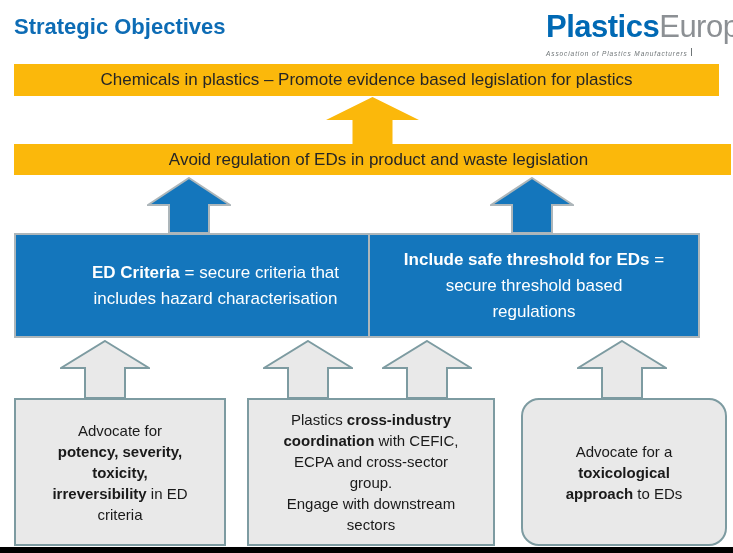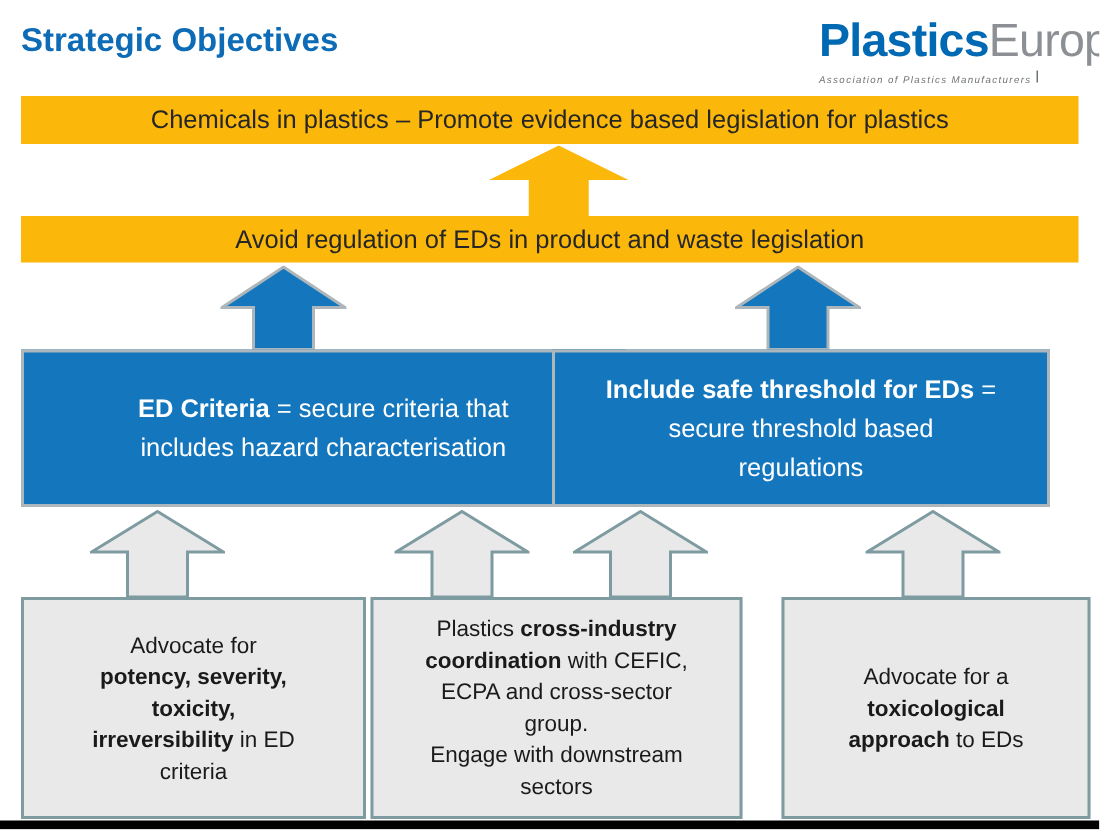--- a/index.html
+++ b/index.html
@@ -21,21 +21,21 @@
     margin-top:1px;white-space:nowrap;display:inline-block;
   }
   .logo-tick{display:inline-block;width:1px;height:8px;background:#6f7577;margin-left:3px;vertical-align:middle;}
   
   .banner{
     position:absolute;left:14px;width:705px;background:var(--gold);
     display:flex;align-items:center;justify-content:center;
     font-size:17px;color:var(--text-dark);text-align:center;
   }
   .banner-top{top:64px;height:32px;}
-  .banner-second{top:144px;height:31px;}
+  .banner-second{top:144px;height:31px;padding-left:12px;}
   
   .arrow{position:absolute;}
   .gold-arrow{fill:var(--gold);stroke:none;}
   .blue-arrow{fill:var(--blue);stroke:var(--blue-arrow-border);stroke-width:2;}
   .gray-arrow{fill:var(--gray-fill);stroke:var(--gray-border);stroke-width:2;}
   
   .blue-box{
     position:absolute;top:233px;height:105px;background:var(--blue);
     border:2px solid var(--blue-arrow-border);box-sizing:border-box;
     display:flex;align-items:center;justify-content:center;
@@ -43,23 +43,23 @@
   }
   .blue-box-left{left:14px;width:403px;}
   .blue-box-right{left:368px;width:332px;}
   
   .gray-box{
     position:absolute;top:398px;height:148px;background:var(--gray-fill);
     border:2px solid var(--gray-border);box-sizing:border-box;
     display:flex;align-items:center;justify-content:center;
     color:#1a1a1a;font-size:15px;line-height:21px;text-align:center;padding:0 4px;
   }
-  .gray-box-left{left:14px;width:230px;}
+  .gray-box-left{left:14px;width:212px;}
   .gray-box-middle{left:247px;width:248px;}
-  .gray-box-right{left:521px;width:206px;}
+  .gray-box-right{left:521px;width:206px;border-radius:18px;}
   
   .footer-bar{position:absolute;left:0;top:547px;width:733px;height:6px;background:var(--footer-black);}
 </style>
 </head>
 <body>
 
 <div id="slide">
 
   <div class="title">Strategic Objectives</div>
 

